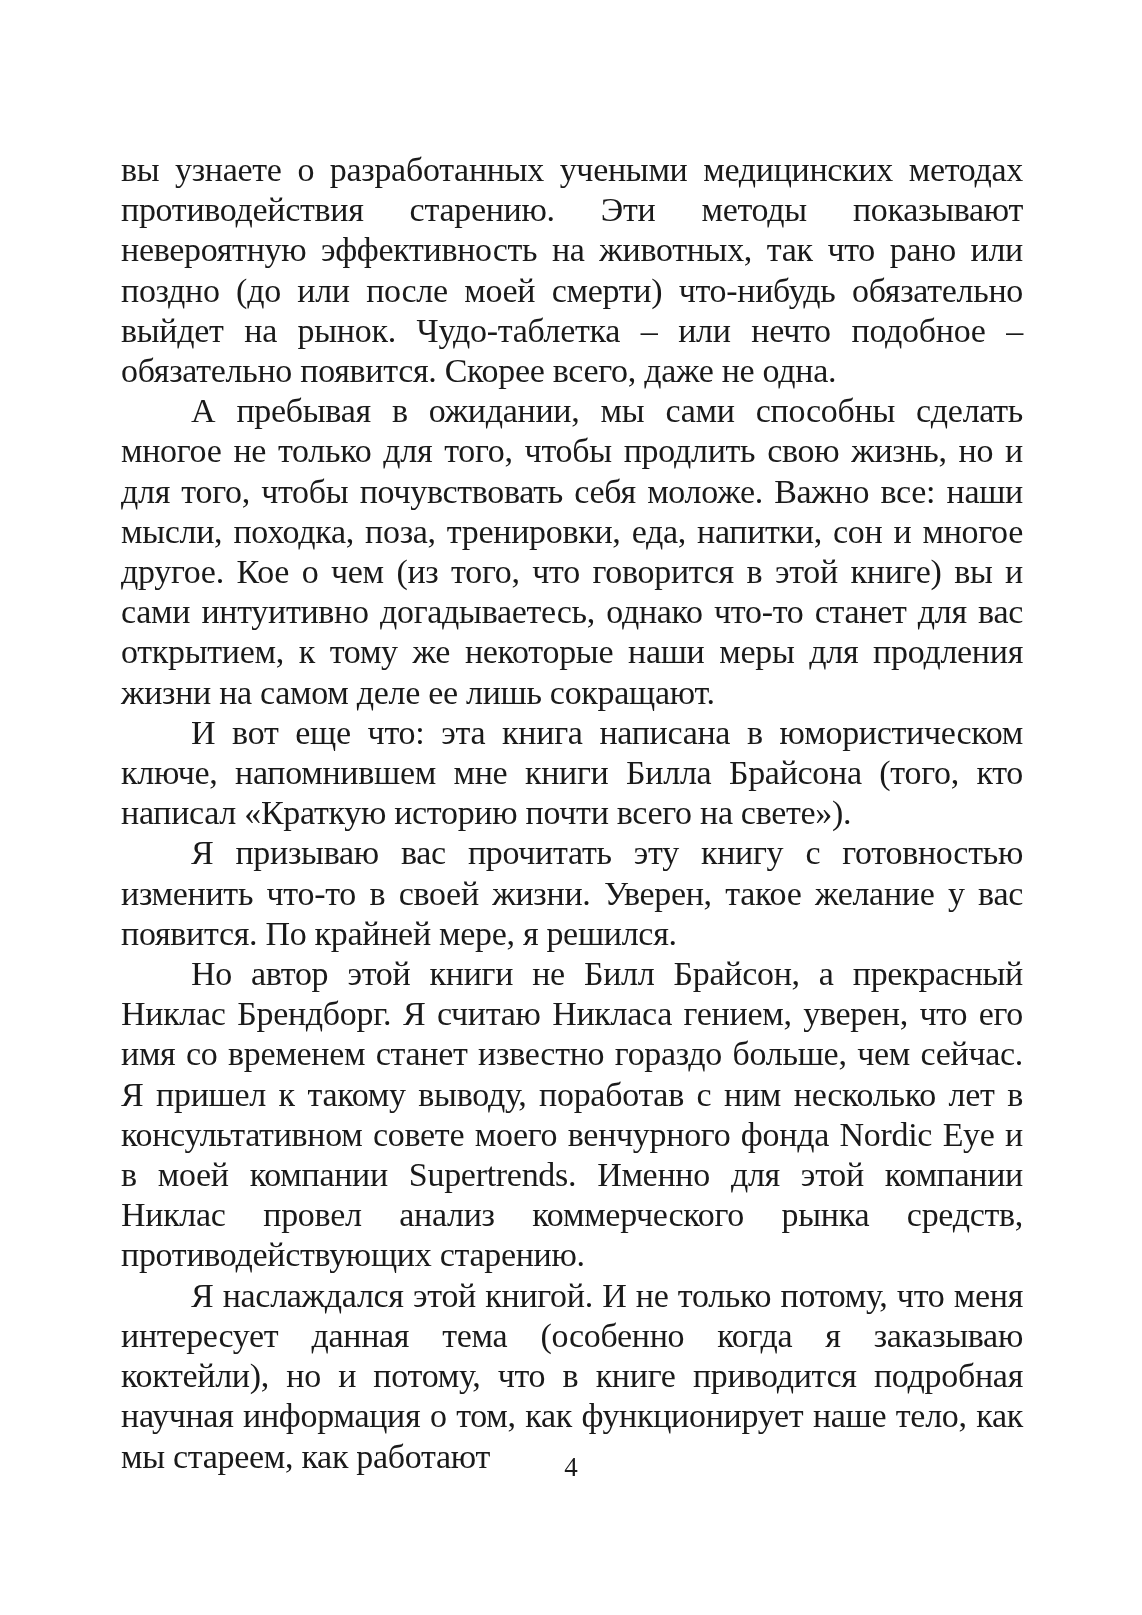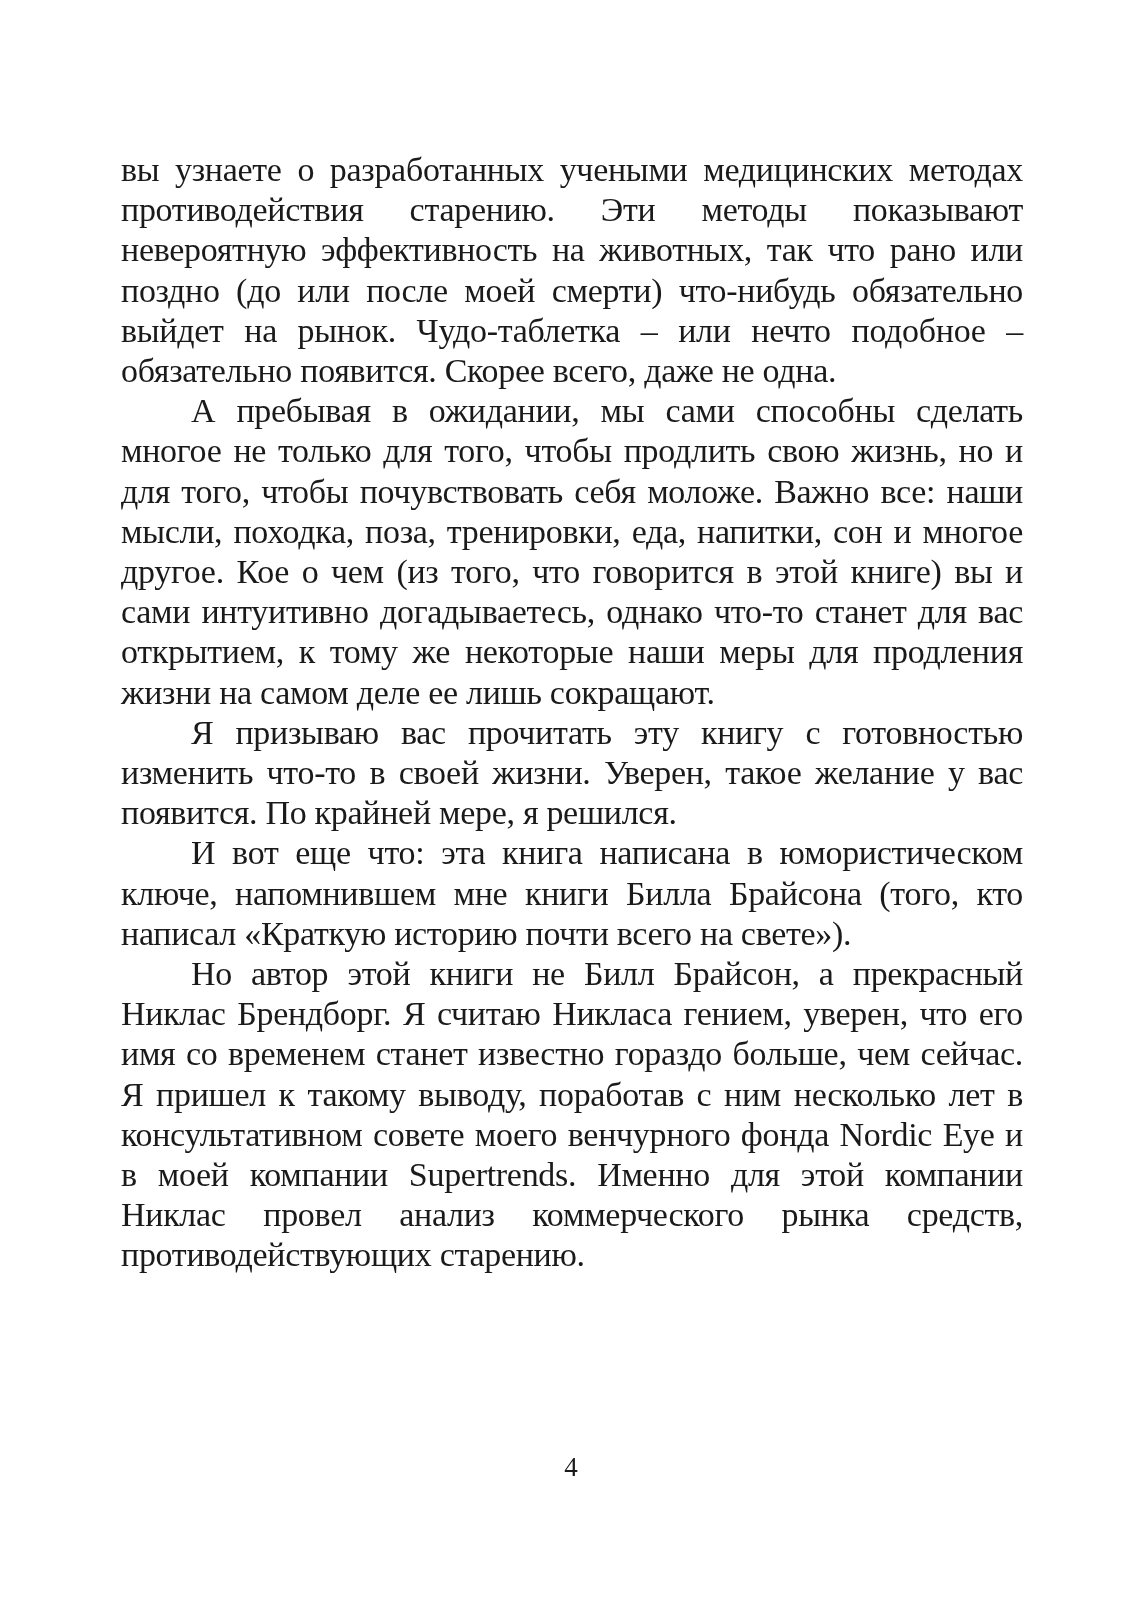--- a/index.html
+++ b/index.html
@@ -28,18 +28,19 @@
     font-size: 27px;
     color: #1a1a1a;
   }
 </style>
 </head>
 <body>
 
 <div class="page">
   <p class="first">вы узнаете о разработанных учеными медицинских методах противодействия старению. Эти методы показывают невероятную эффективность на животных, так что рано или поздно (до или после моей смерти) что-нибудь обязательно выйдет на рынок. Чудо-таблетка – или нечто подобное – обязательно появится. Скорее всего, даже не одна.</p>
   <p class="indent">А пребывая в ожидании, мы сами способны сделать многое не только для того, чтобы продлить свою жизнь, но и для того, чтобы почувствовать себя моложе. Важно все: наши мысли, походка, поза, тренировки, еда, напитки, сон и многое другое. Кое о чем (из того, что говорится в этой книге) вы и сами интуитивно догадываетесь, однако что-то станет для вас открытием, к тому же некоторые наши меры для продления жизни на самом деле ее лишь сокращают.</p>
+  <p class="indent">И вот еще что: эта книга написана в юмористическом ключе, напомнившем мне книги Билла Брайсона (того, кто написал «Краткую историю почти всего на свете»).</p>
   <p class="indent">Я призываю вас прочитать эту книгу с готовностью изменить что-то в своей жизни. Уверен, такое желание у вас появится. По крайней мере, я решился.</p>
-  <p class="indent">И вот еще что: эта книга написана в юмористическом ключе, напомнившем мне книги Билла Брайсона (того, кто написал «Краткую историю почти всего на свете»).</p>
   <p class="indent">Но автор этой книги не Билл Брайсон, а прекрасный Никлас Брендборг. Я считаю Никласа гением, уверен, что его имя со временем станет известно гораздо больше, чем сейчас. Я пришел к такому выводу, поработав с ним несколько лет в консультативном совете моего венчурного фонда Nordic Eye и в моей компании Supertrends. Именно для этой компании Никлас провел анализ коммерческого рынка средств, противодействующих старению.</p>
+  <p class="indent">Я наслаждался этой книгой. И не только потому, что меня интересует данная тема (особенно когда я заказываю коктейли), но и потому, что в книге приводится подробная научная информация о том, как функционирует наше тело, как мы стареем, как работают</p>
 </div>
 
 <div class="footer">4</div>
 
 </body></html>

